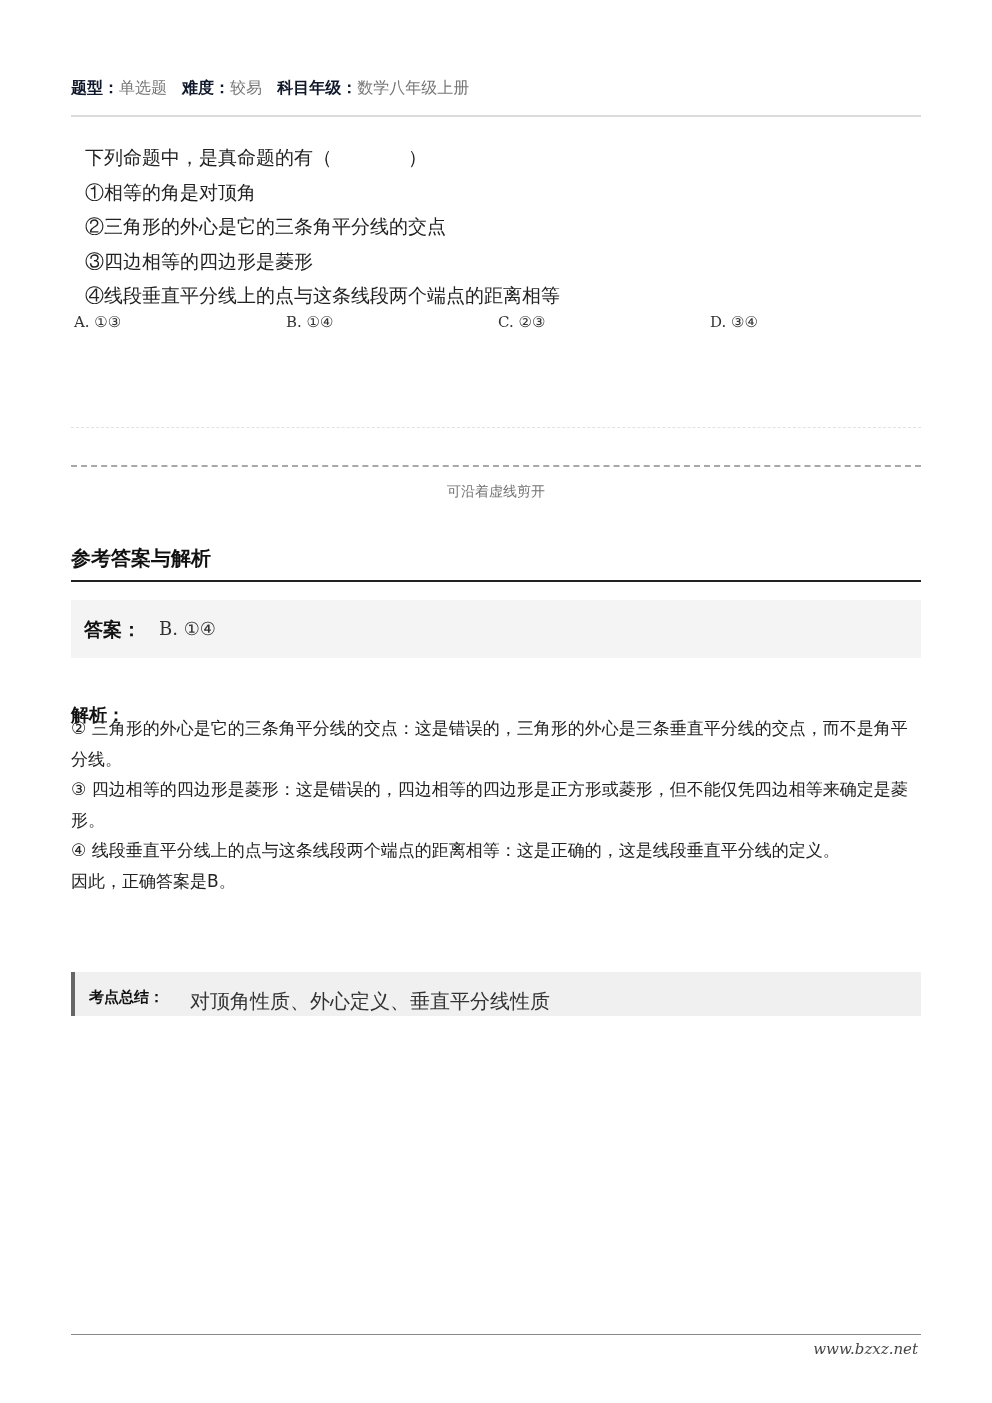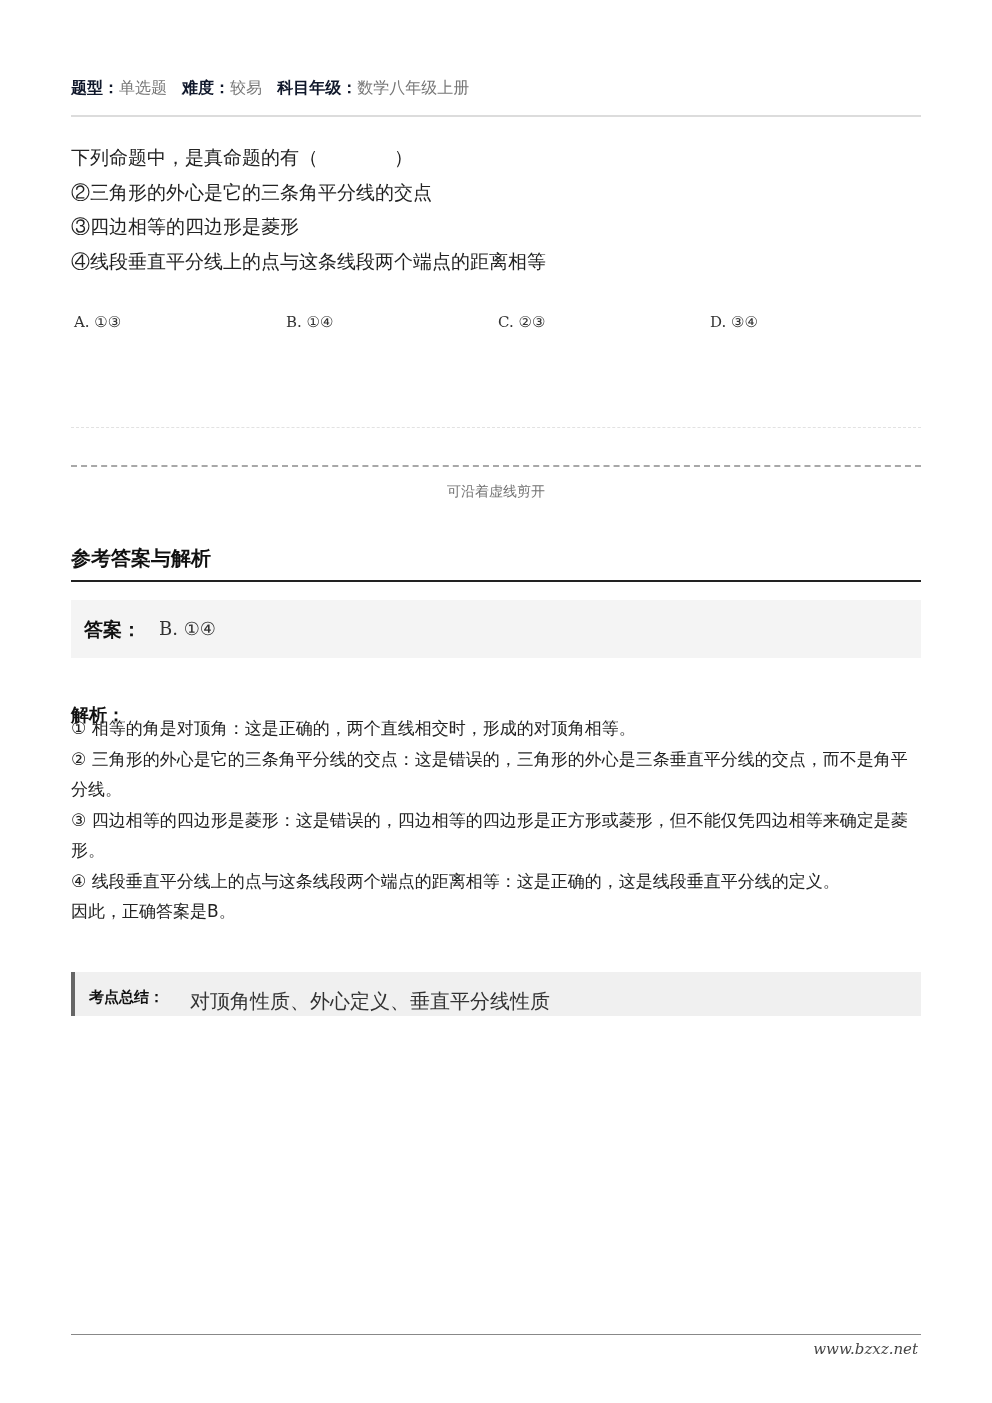--- a/index.html
+++ b/index.html
@@ -9,21 +9,21 @@
       color: #222;
     }
     .page { position: absolute; left: 71px; width: 850px; top: 0; }
 
     .meta { position: absolute; top: 78px; left: 0; font-size: 16px; color: #777; white-space: nowrap; font-family: "DejaVu Sans", "Liberation Sans", sans-serif; }
     .meta .k { font-weight: bold; color: #0f172a; }
     .meta .v { margin-right: 10px; }
     .meta-rule { position: absolute; top: 115px; left: 0; width: 850px; height: 2px; background: #dcdcdc; }
 
     .q { position: absolute; top: 140px; left: 0; font-size: 19px; line-height: 34.5px; color: #222; }
-    .q div { white-space: nowrap; }
+    .q div { white-space: nowrap; margin-left: 14px; }
 
     .opts { position: absolute; top: 313px; left: 0; width: 850px; font-size: 15px; color: #333; }
     .opt { position: absolute; top: 0; white-space: nowrap; }
 
     .dash1 { position: absolute; top: 427px; left: 0; width: 850px; height: 0; border-top: 1.5px dashed #e2e2e2; }
     .dash2 { position: absolute; top: 465px; left: 0; width: 850px; height: 0; border-top: 2px dashed #a8a8a8; }
     .cut { position: absolute; top: 483px; left: 0; width: 850px; text-align: center; font-size: 14px; color: #737373; font-family: "DejaVu Sans", "Liberation Sans", sans-serif; }
 
     .sec-title { position: absolute; top: 545px; left: 0; font-size: 20px; font-weight: bold; color: #111; font-family: "DejaVu Sans", "Liberation Sans", sans-serif; }
     .sec-rule { position: absolute; top: 580px; left: 0; width: 850px; height: 2px; background: #222; }
@@ -50,20 +50,21 @@
 
   <div class="meta">
     <span class="k">题型：</span><span class="v">单选题</span>
     <span class="k">难度：</span><span class="v">较易</span>
     <span class="k">科目年级：</span><span class="v">数学八年级上册</span>
   </div>
   <div class="meta-rule"></div>
 
   <div class="q">
     <div>下列命题中，是真命题的有（　　　　）</div>
+    <div>①相等的角是对顶角</div>
     <div>②三角形的外心是它的三条角平分线的交点</div>
     <div>③四边相等的四边形是菱形</div>
     <div>④线段垂直平分线上的点与这条线段两个端点的距离相等</div>
   </div>
 
   <div class="opts">
     <span class="opt" style="left:3px">A. ①③</span>
     <span class="opt" style="left:215px">B. ①④</span>
     <span class="opt" style="left:427px">C. ②③</span>
     <span class="opt" style="left:639px">D. ③④</span>
@@ -76,21 +77,20 @@
   <div class="sec-title">参考答案与解析</div>
   <div class="sec-rule"></div>
 
   <div class="ans-box">
     <span class="ans-label">答案：</span>
     <span class="ans-val">B. ①④</span>
   </div>
 
   <div class="ana-label">解析：</div>
   <div class="ana">
-    <p>① 相等的角是对顶角：这是正确的，两个直线相交时，形成的对顶角相等。</p>
     <p>② 三角形的外心是它的三条角平分线的交点：这是错误的，三角形的外心是三条垂直平分线的交点，而不是角平分线。</p>
     <p>③ 四边相等的四边形是菱形：这是错误的，四边相等的四边形是正方形或菱形，但不能仅凭四边相等来确定是菱形。</p>
     <p>④ 线段垂直平分线上的点与这条线段两个端点的距离相等：这是正确的，这是线段垂直平分线的定义。</p>
     <p>因此，正确答案是B。</p>
   </div>
 
   <div class="sum-box">
     <span class="sum-label">考点总结：</span>
     <span class="sum-val">对顶角性质、外心定义、垂直平分线性质</span>
   </div>

